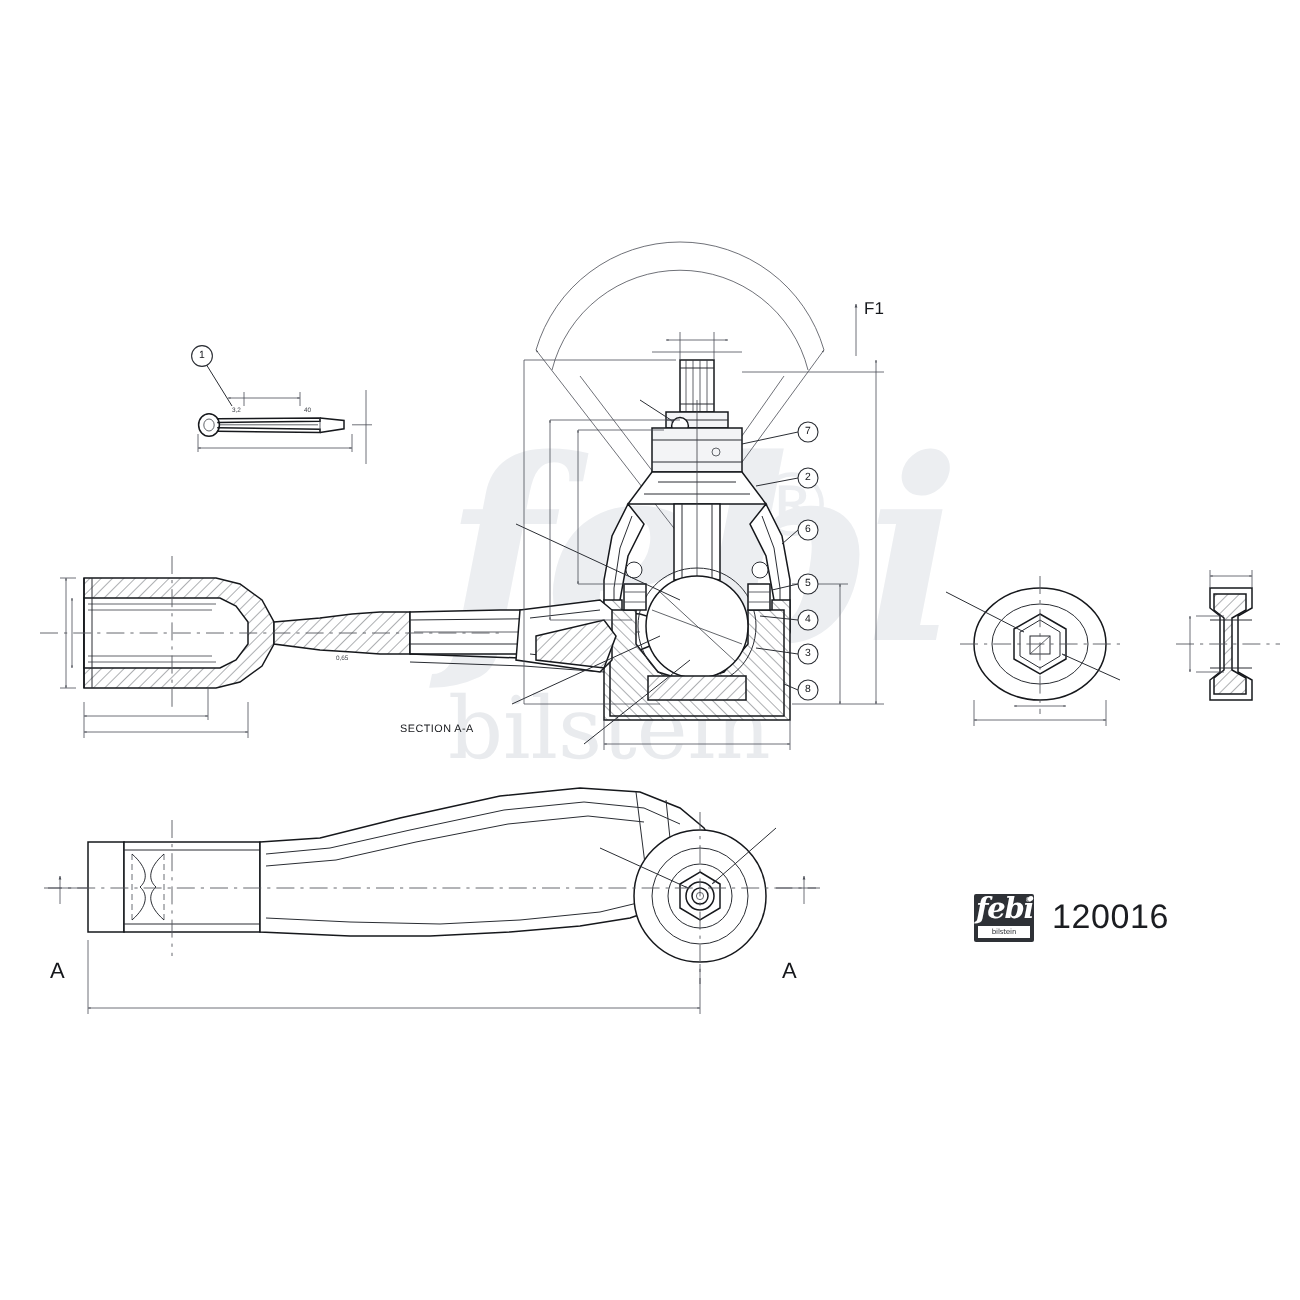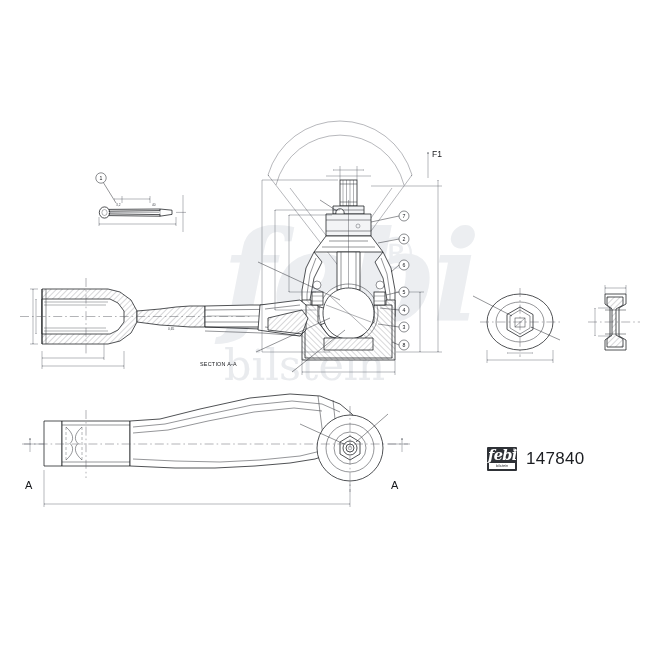--- a/index.html
+++ b/index.html
@@ -457,16 +457,16 @@
       <path class="dim" d="M44,470 L44,507 M350,482 L350,507"></path>
     </g>
   </svg>
 
   <div id="logo-block">
     <div id="logo-mark">
       <div class="lm-febi">febi</div>
       <div class="lm-reg">®</div>
       <div class="lm-bil">bilstein</div>
     </div>
-    <div id="part-number">147840</div>
+    <div id="part-number">120016</div>
   </div>
 
 </div>
 
 </body></html>

